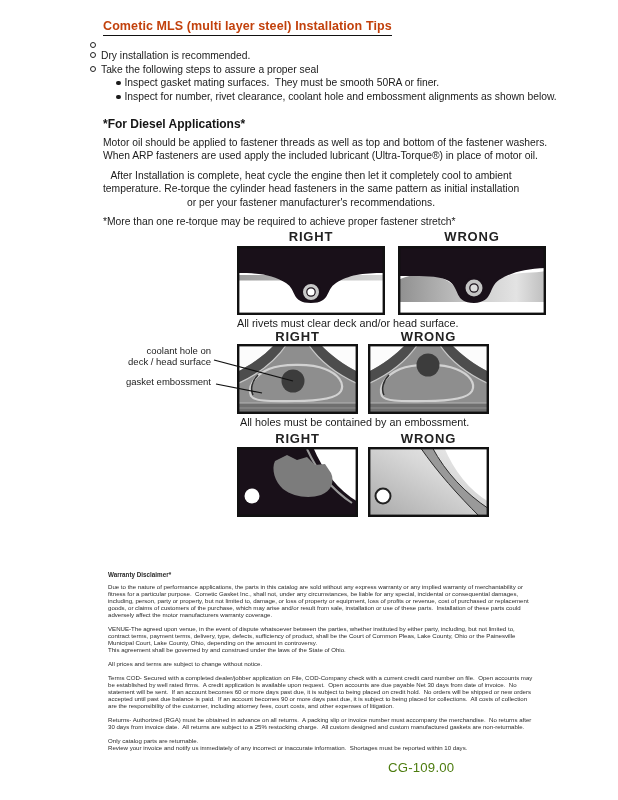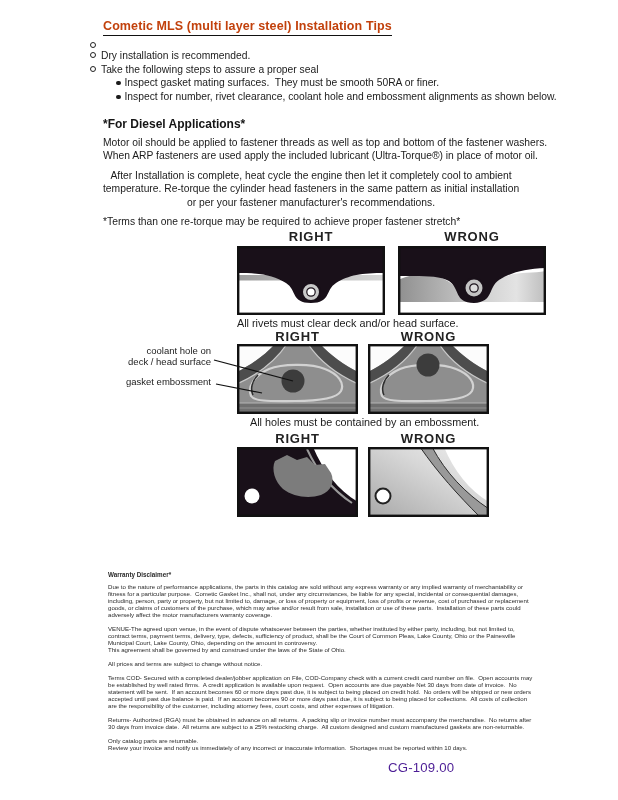--- a/index.html
+++ b/index.html
@@ -34,21 +34,21 @@
     width:148px;text-align:center;
   }
   .figlabel.narrow{width:121px;}
   .figbox{display:block;}
   .caption{font-size:10.8px;color:#1b1b1b;white-space:pre;line-height:12.5px;}
   .sidelabel{font-size:9.5px;color:#1b1b1b;line-height:10.8px;width:113px;text-align:right;white-space:pre;}
   .overlay{left:0;top:0;pointer-events:none;z-index:6;}
   .fineprint{left:108px;top:571px;font-size:6.1px;line-height:7px;color:#2a2a2a;width:470px;}
   .fineprint .fp-h{font-weight:bold;margin:0 0 5px 0;font-size:6.3px;}
   .fineprint p{margin:0 0 7px 0;white-space:pre;}
-  .footer{left:388px;top:760px;font-size:13.2px;color:#4c1d95;letter-spacing:.2px;}
+  .footer{left:388px;top:760px;font-size:13.2px;color:#4d7c0f;letter-spacing:.2px;}
 </style>
 </head>
 <body>
 
 <div class="page">
 
   <div class="abs title">Cometic MLS (multi layer steel) Installation Tips</div>
 
   <div class="abs bullets">
     <div class="b-row">
@@ -71,21 +71,21 @@
       <span class="txt">Inspect for number, rivet clearance, coolant hole and embossment alignments as shown below.</span>
     </div>
   </div>
 
   <div class="abs h2">*For Diesel Applications*</div>
   <p class="abs bodytext p1">Motor oil should be applied to fastener threads as well as top and bottom of the fastener washers.
 When ARP fasteners are used apply the included lubricant (Ultra-Torque®) in place of motor oil.</p>
   <p class="abs bodytext p2">After Installation is complete, heat cycle the engine then let it completely cool to ambient
 temperature. Re-torque the cylinder head fasteners in the same pattern as initial installation
 or per your fastener manufacturer's recommendations.</p>
-  <p class="abs bodytext p3">*Terms than one re-torque may be required to achieve proper fastener stretch*</p>
+  <p class="abs bodytext p3">*More than one re-torque may be required to achieve proper fastener stretch*</p>
 
   <div class="abs figlabel" style="left:237px;top:229px;">RIGHT</div>
   <div class="abs figlabel" style="left:398px;top:229px;">WRONG</div>
 
   <svg class="abs figbox" style="left:237px;top:246px;" width="148" height="69" viewBox="0 0 148 69">
     <defs>
       <linearGradient id="g1" x1="0" y1="0" x2="1" y2="0">
         <stop offset="0" stop-color="#9d9d9d"></stop>
           <stop offset="0.5" stop-color="#bdbdbd"></stop>
           <stop offset="1" stop-color="#d6d6d6"></stop>
@@ -152,21 +152,21 @@
     <path d="M38 0 H50 C40 15 22 30 0 40 V28 C14 21 28 11 38 0 Z" fill="#4d4d4d"></path>
     <path d="M50 0 C40 15 22 30 0 40" stroke="#c9c9c9" stroke-width="1.3" fill="none"></path>
     <path d="M83 0 H71 C81 15 99 30 121 40 V28 C107 21 93 11 83 0 Z" fill="#4d4d4d"></path>
     <path d="M71 0 C81 15 99 30 121 40" stroke="#c9c9c9" stroke-width="1.3" fill="none"></path>
     <path d="M14 52 C10 42 18 31 32 25 C44 20 74 19 88 25 C101 30 108 39 104 47 C100 54 84 57 58 57 C36 57 18 58 14 52 Z" stroke="#d2d2d2" stroke-width="2.2" fill="none"></path>
     <path d="M21 31 C15 37 13 45 16 51" stroke="#2e2e2e" stroke-width="1.5" fill="none"></path>
     <circle cx="60" cy="21" r="11.5" fill="#3c3c3c"></circle>
     <rect x="1.2" y="1.2" width="118.6" height="67.6" fill="none" stroke="#111111" stroke-width="2.4"></rect>
   </svg>
 
-  <div class="abs caption" style="left:240px;top:416px;margin-left:10px;">All holes must be contained by an embossment.</div>
+  <div class="abs caption" style="left:240px;top:416px;">All holes must be contained by an embossment.</div>
 
   <div class="abs figlabel narrow" style="left:237px;top:431px;">RIGHT</div>
   <div class="abs figlabel narrow" style="left:368px;top:431px;">WRONG</div>
 
   <svg class="abs figbox" style="left:237px;top:447px;" width="121" height="70" viewBox="0 0 121 70">
     <rect width="121" height="70" fill="#ffffff"></rect>
     <path d="M0 0 H76 C86 24 101 43 121 55 V70 H0 Z" fill="#191019"></path>
     <path d="M70 2 C80 24 94 42 115 56" stroke="#9a9a9a" stroke-width="2" fill="none"></path>
     <path d="M38 14 L50 8 L60 13 L70 10 L78 18 L88 17 L94 26 C98 35 94 44 84 48 C72 52 56 50 46 42 C38 35 34 22 38 14 Z" fill="#7c7c7c"></path>
     <circle cx="15" cy="49" r="7.5" fill="#ffffff"></circle>

